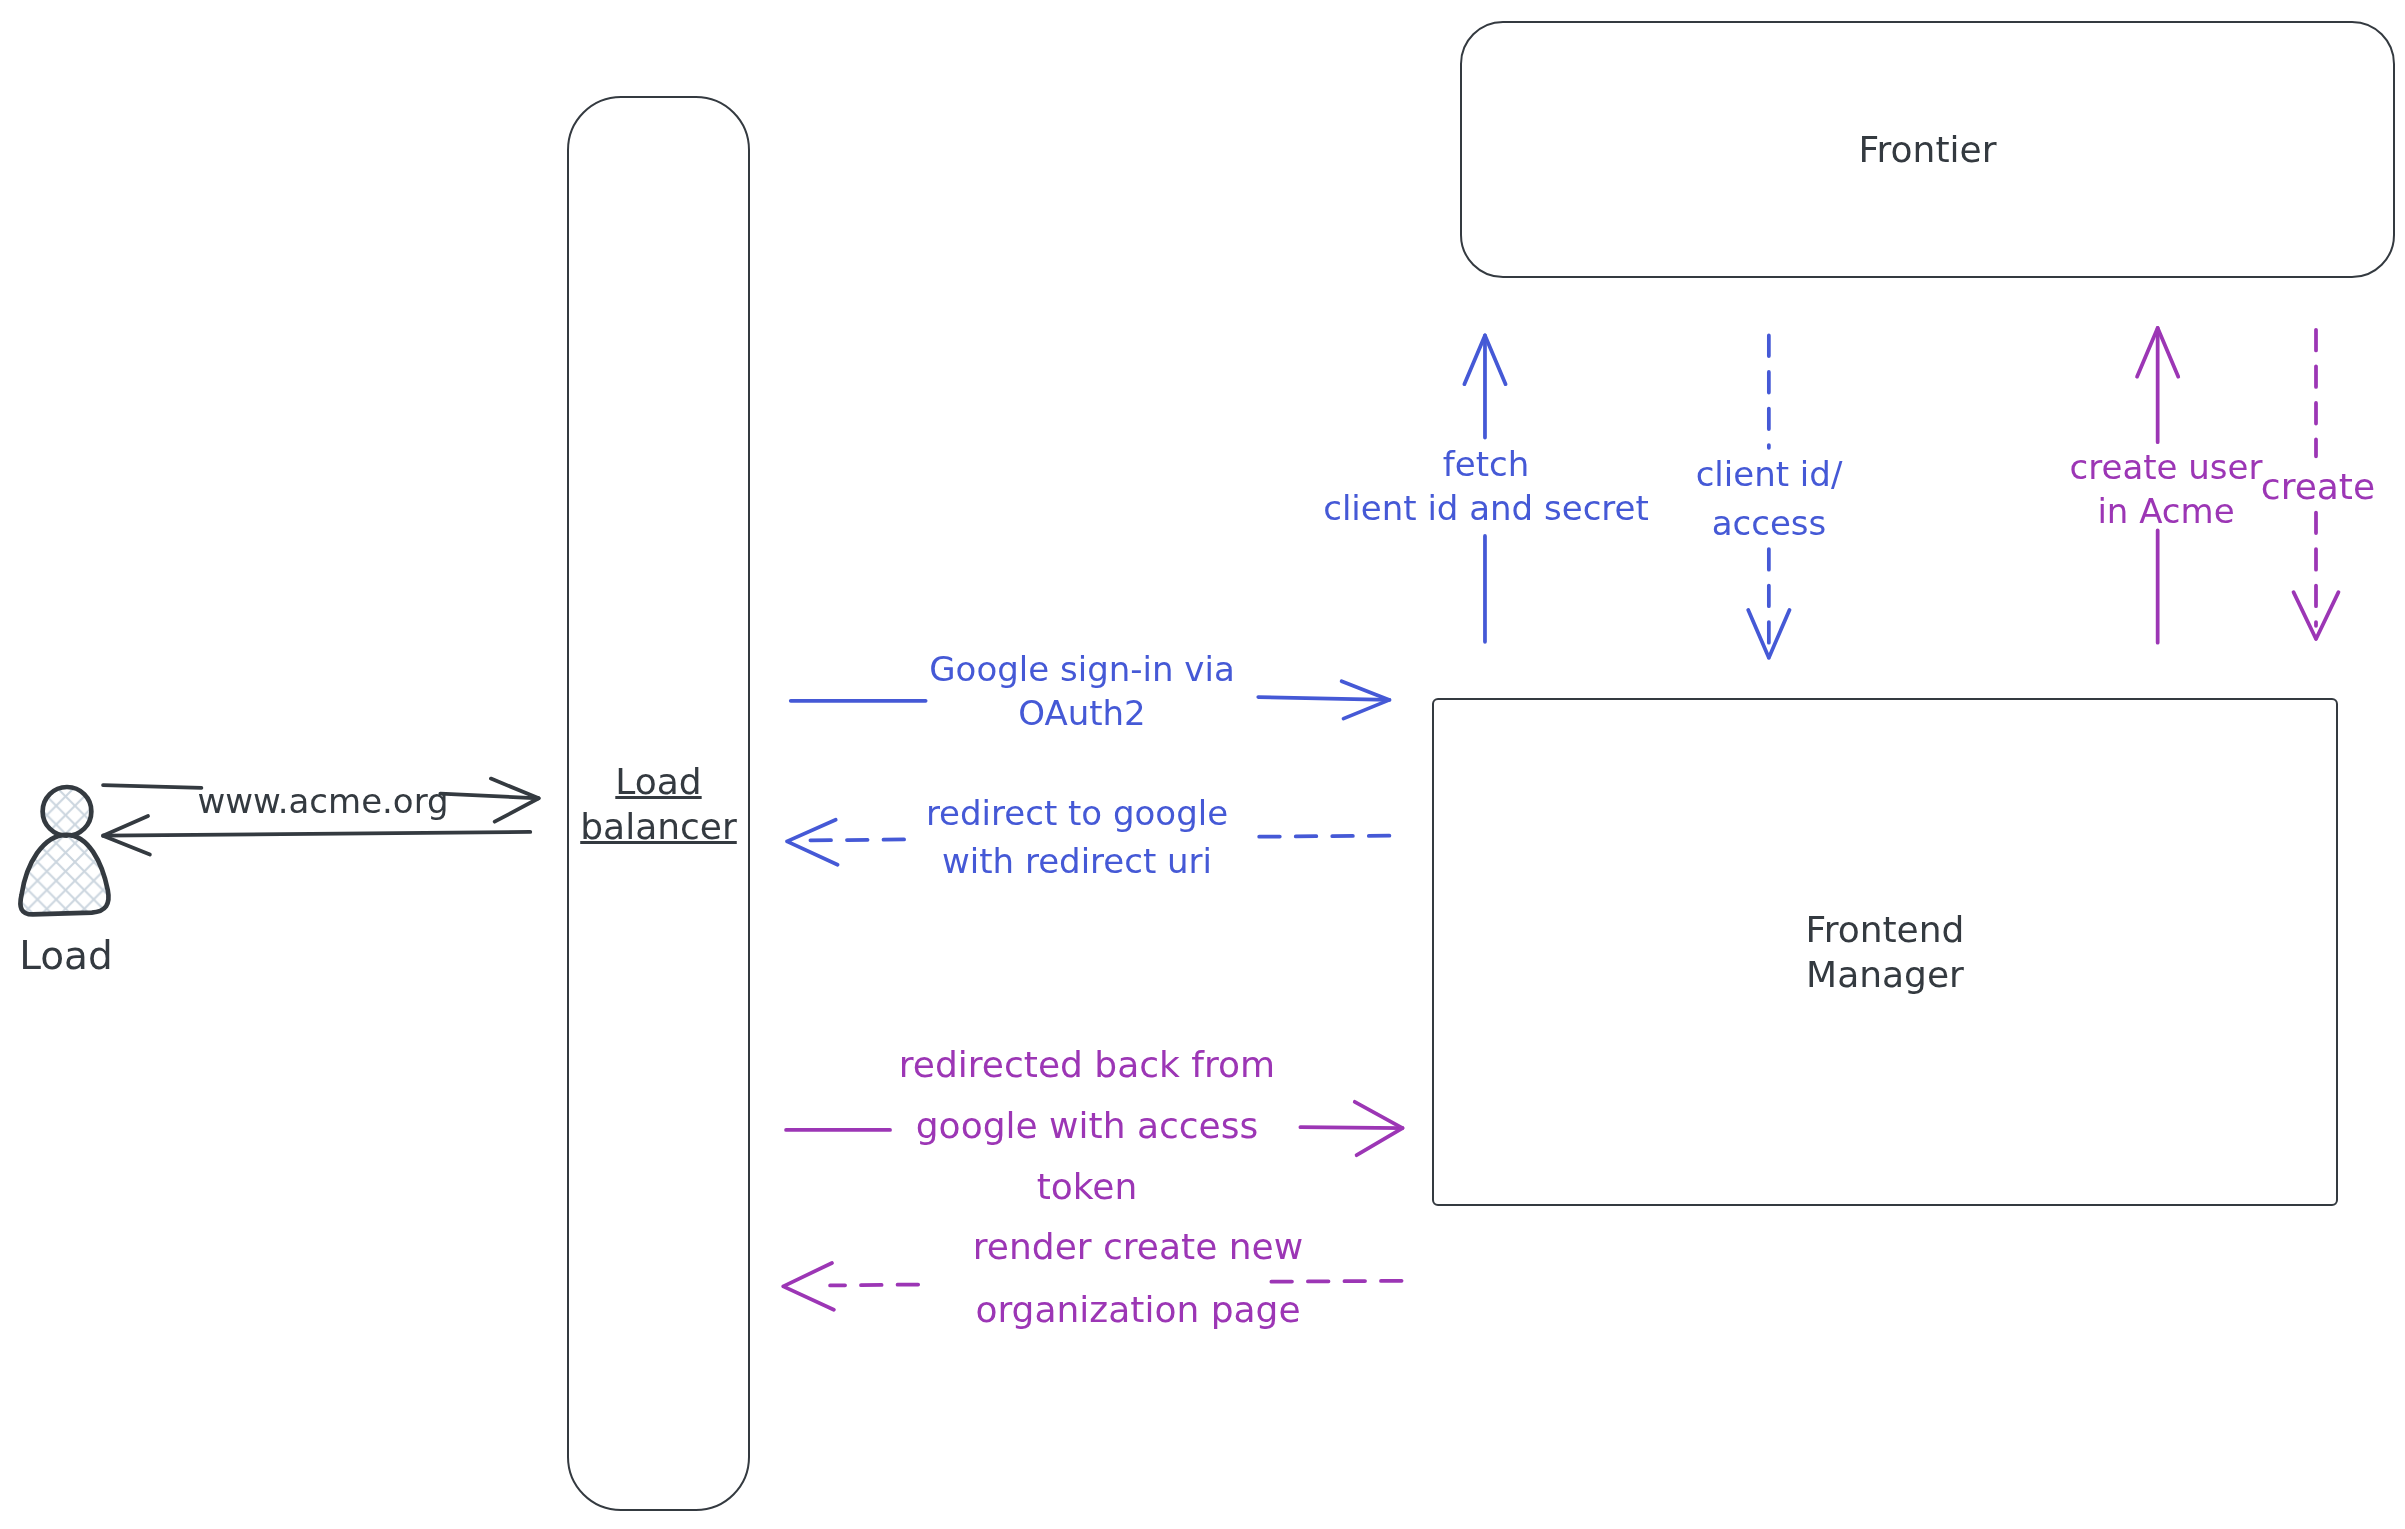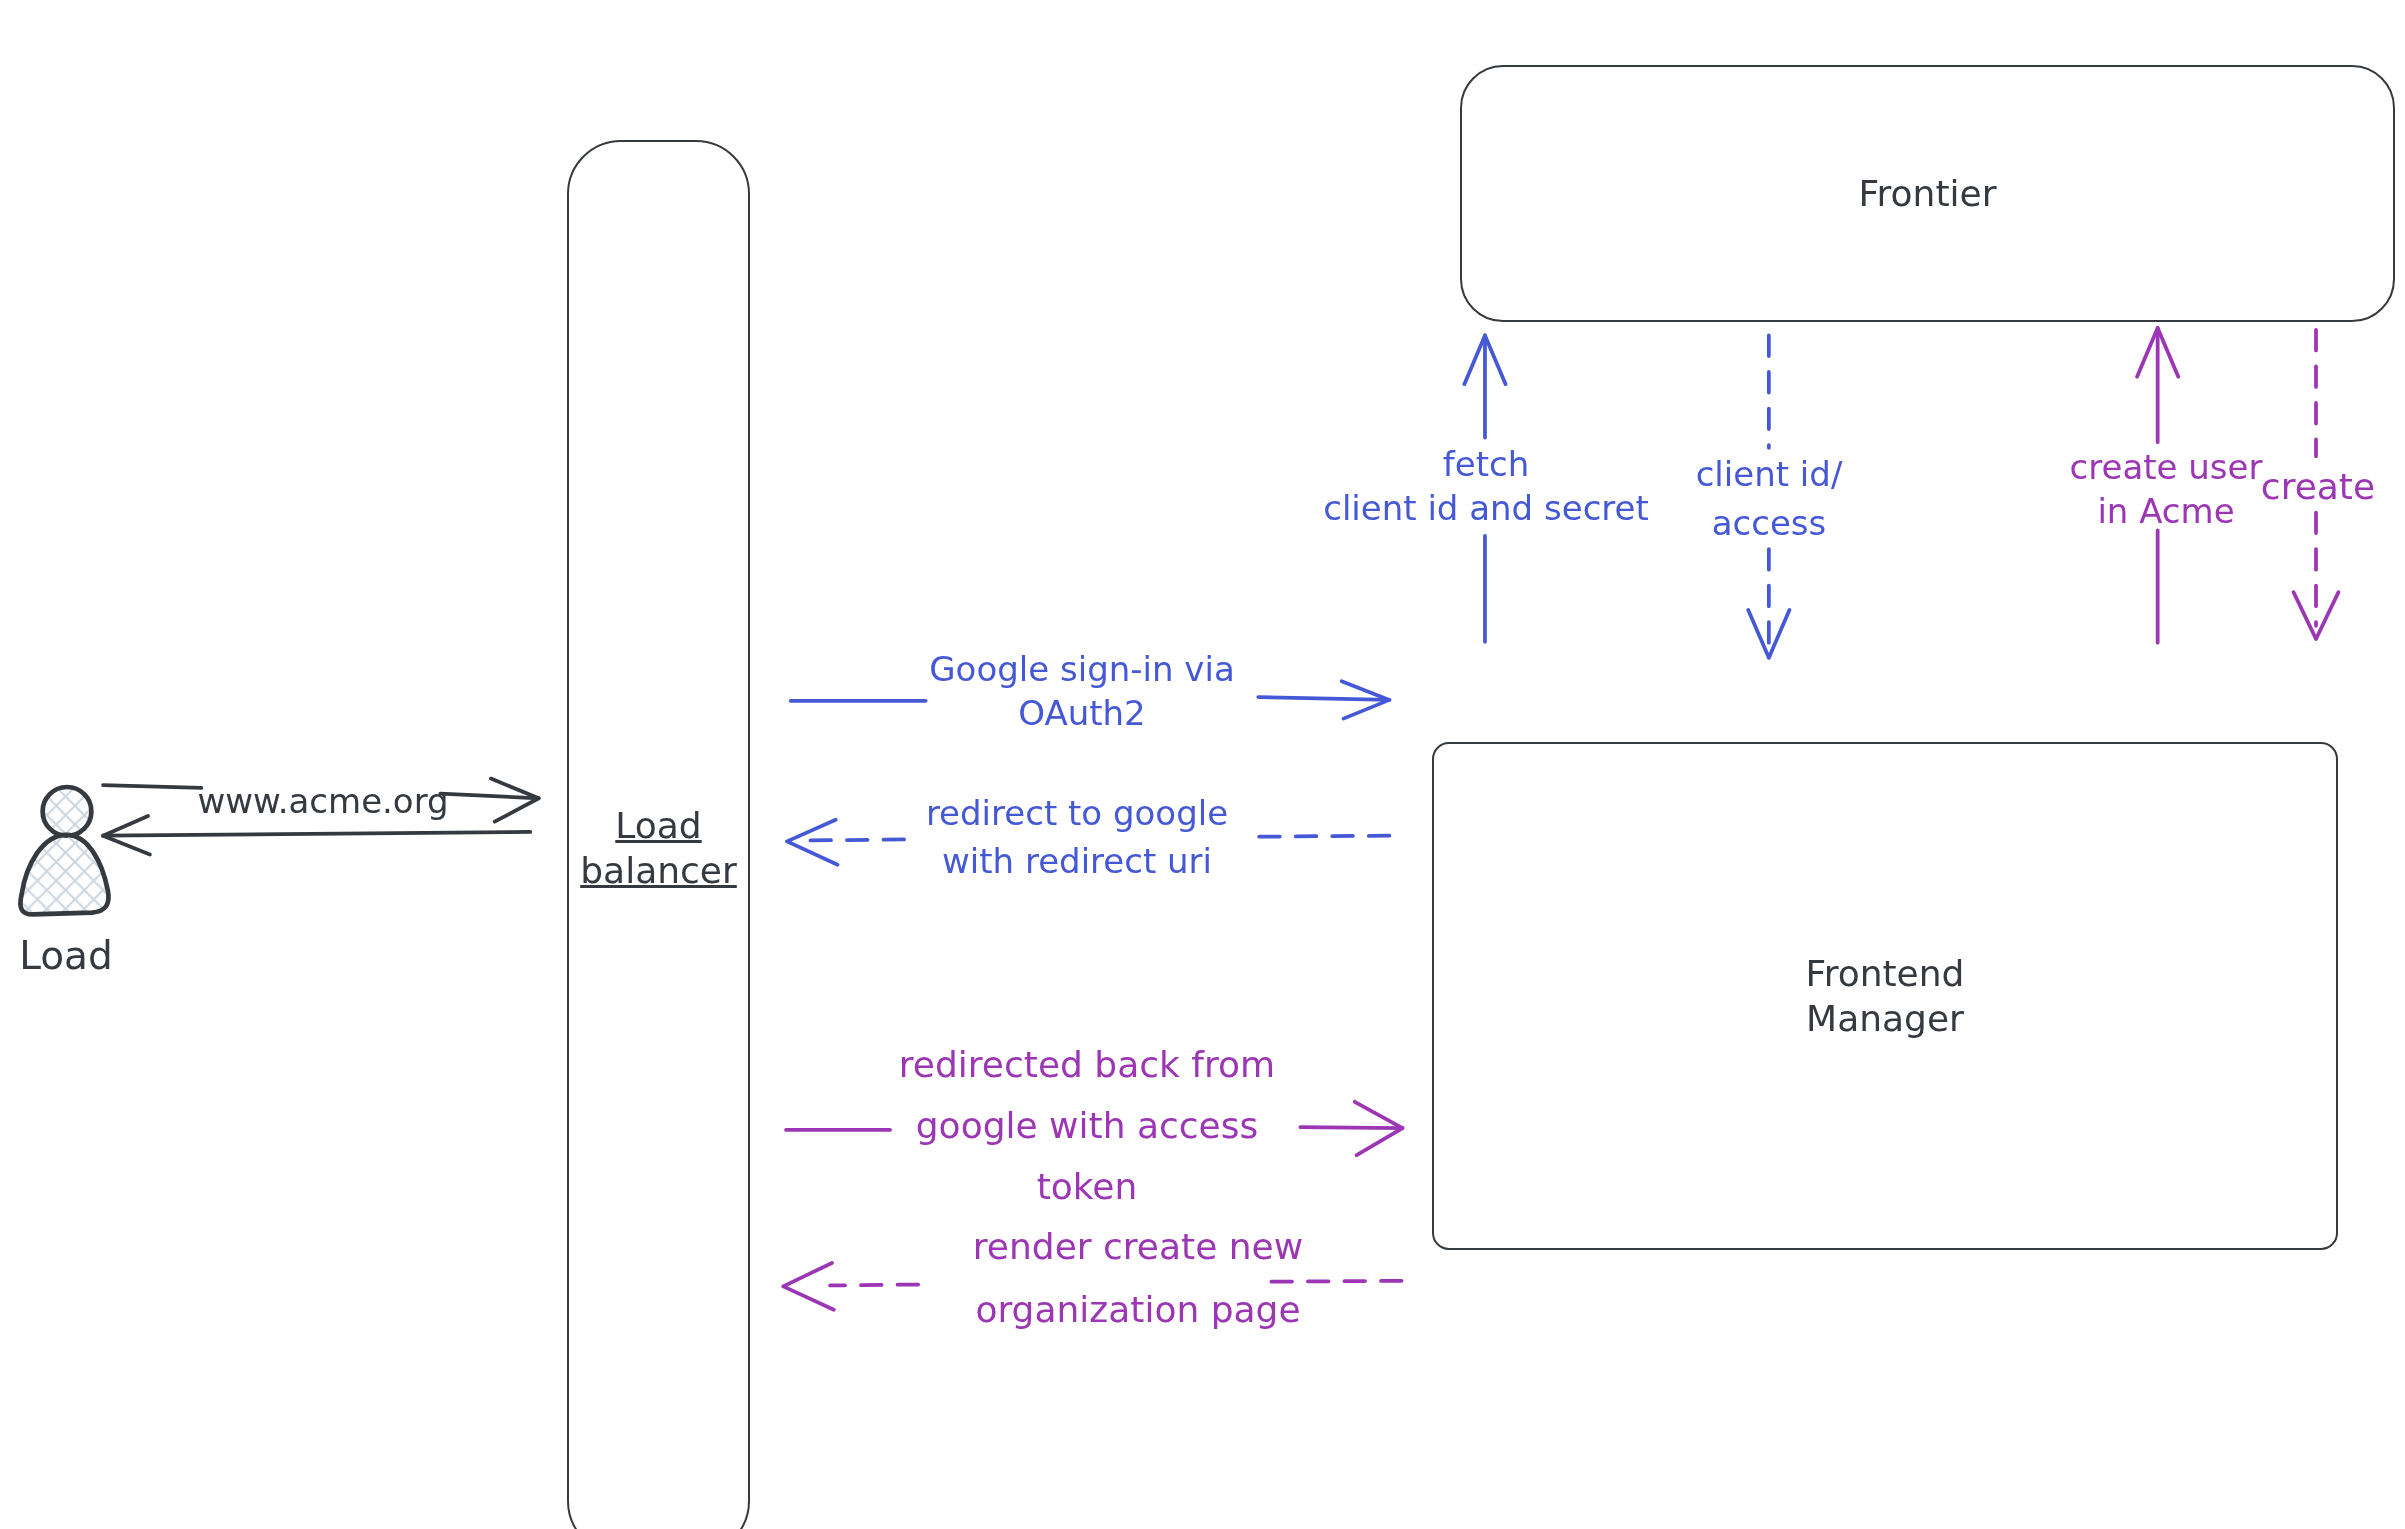--- a/index.html
+++ b/index.html
@@ -16,25 +16,24 @@
     position:relative;overflow:hidden;
   }
   #canvas{position:absolute;left:0;top:0;width:2405px;height:1530px;}
   svg.layer{position:absolute;left:0;top:0;width:2405px;height:1530px;}
 
   .node{
     position:absolute;border:2.8px solid var(--ink);background:transparent;
     display:flex;align-items:center;justify-content:center;
     color:var(--ink);font-size:36px;line-height:1.25;text-align:center;
     white-space:pre-line;
-    margin-top:44px;
   }
   .node-load-balancer{left:567px;top:96px;width:183px;height:1415px;border-radius:54px;text-decoration:underline;}
   .node-frontier{left:1460px;top:20.6px;width:935px;height:257px;border-radius:43px;}
-  .node-frontend-manager{left:1432px;top:698px;width:906px;height:508px;border-radius:17px;}
+  .node-frontend-manager{left:1432px;top:698px;width:906px;height:508px;border-radius:6px;}
 
   .lbl{
     position:absolute;transform:translate(-50%,-50%);
     text-align:center;white-space:pre-line;
     font-size:34px;line-height:1.3;background:transparent;
   }
   .ink{color:var(--ink);}
   .blue{color:var(--blue);}
   .purple{color:var(--purple);}
 

